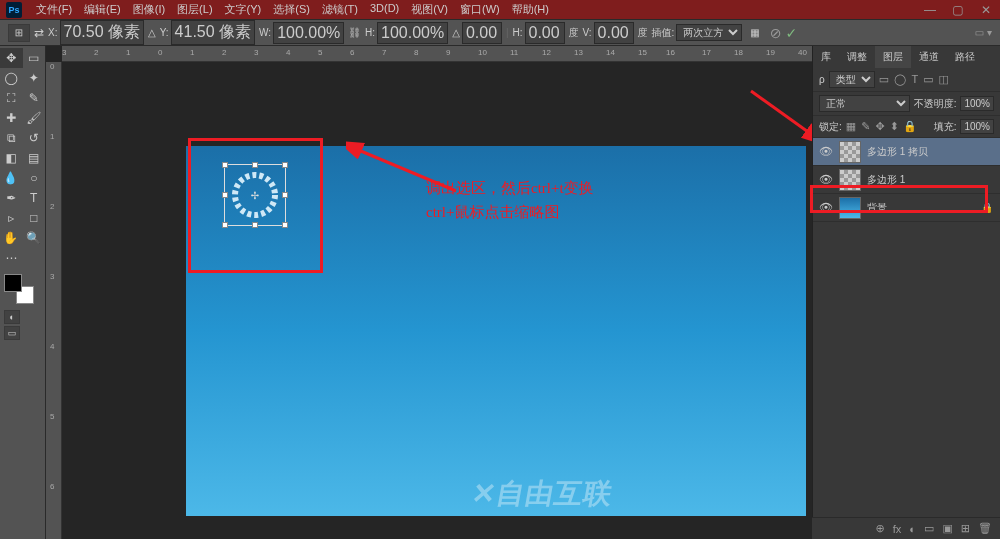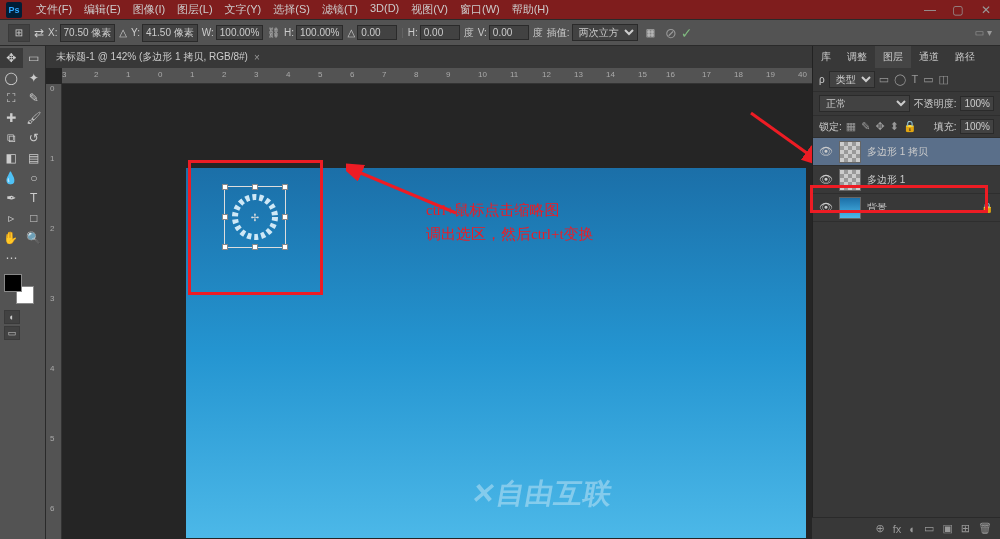--- a/index.html
+++ b/index.html
@@ -5,21 +5,21 @@
 *{margin:0;padding:0;box-sizing:border-box;user-select:none}
 body{width:1000px;height:539px;background:#535353;font-family:"Microsoft YaHei",Arial,sans-serif;font-size:11px;color:#ccc;overflow:hidden;position:relative}
 .menubar{height:20px;background:#7f1d1d;display:flex;align-items:center;padding-left:6px;border-bottom:1px solid #2a2a2a}
 .ps-icon{width:16px;height:16px;background:#001e36;border-radius:2px;display:flex;align-items:center;justify-content:center;color:#31a8ff;font-weight:bold;font-size:9px;margin-right:8px}
 .menubar .mi{padding:2px 6px;cursor:pointer;font-size:11px}
 .winctrl{margin-left:auto;display:flex}
 .winctrl span{width:28px;text-align:center;font-size:12px;color:#999;cursor:pointer}
 .optbar{height:26px;background:#535353;display:flex;align-items:center;padding:0 8px;border-bottom:1px solid #2a2a2a;font-size:10px;gap:4px}
 .optbar .icon-sq{width:22px;height:18px;border:1px solid #3a3a3a;background:#424242;display:flex;align-items:center;justify-content:center;font-size:10px}
 .optbar .field{display:flex;align-items:center;gap:2px}
-.optbar .val{background:#424242;border:1px solid #2a2a2a;padding:1px 3px;min-width:40px;font-size:10px}
+.optbar .val{background:#424242;border:1px solid #2a2a2a;padding:1px 3px;min-width:40px;font-size:16px}
 .optbar select{background:#424242;border:1px solid #2a2a2a;color:#ccc;font-size:10px;padding:1px 2px}
 .checkcancel{display:flex;gap:4px;margin-left:6px}
 .checkcancel span{font-size:14px;color:#999}
 .content{display:flex;height:493px}
 .tools{width:46px;background:#535353;border-right:1px solid #2a2a2a;display:flex;flex-direction:column;padding-top:2px}
 .tool-row{display:flex}
 .tool{width:23px;height:20px;display:flex;align-items:center;justify-content:center;font-size:12px;color:#ccc;cursor:pointer}
 .tool.sel{background:#3a3a3a}
 .swatch{margin:6px 0 0 4px;position:relative;width:30px;height:30px}
 .swatch .fg{position:absolute;width:18px;height:18px;background:#000;border:1px solid #888;top:0;left:0}
@@ -188,24 +188,20 @@
         <div class="bg"></div>
         <div class="fg"></div>
       </div>
     <div class="mini-icons">
       <span>◐</span>
       <span>▭</span>
     </div>
   </div>
 
   <div class="workspace">
-    <div class="doc-tab">
-      <span>未标题-1 @ 142% (多边形 1 拷贝, RGB/8#)</span>
-      <span class="close">×</span>
-    </div>
     <div class="rulers-canvas">
       <div class="ruler-h" id="ruler-h">
           <span style="left: 0px;">3</span>
           <span style="left: 32px;">2</span>
           <span style="left: 64px;">1</span>
           <span style="left: 96px;">0</span>
           <span style="left: 128px;">1</span>
           <span style="left: 160px;">2</span>
           <span style="left: 192px;">3</span>
           <span style="left: 224px;">4</span>
@@ -263,22 +259,22 @@
         </svg>
       <svg class="arrow2" width="80" height="60">
           <defs>
             <marker id="ah2" markerWidth="10" markerHeight="10" refX="2" refY="3" orient="auto">
               <path d="M0,0 L0,6 L9,3 z" fill="#ed1c24"></path>
             </marker>
           </defs>
           <line x1="5" y1="5" x2="65" y2="48" stroke="#ed1c24" stroke-width="3" marker-end="url(#ah2)"></line>
         </svg>
       <div class="anno">
+        <div>调出选区，然后ctrl+t变换</div>
         <div>ctrl+鼠标点击缩略图</div>
-        <div>调出选区，然后ctrl+t变换</div>
       </div>
       <div class="watermark">
         <span class="big">✕</span><span class="big">自由互联</span>
       </div>
     </div>
   </div>
 
   <div class="panels">
     <div class="panel-tabs" id="panel-tabs">
         <div class="ptab">库</div>

